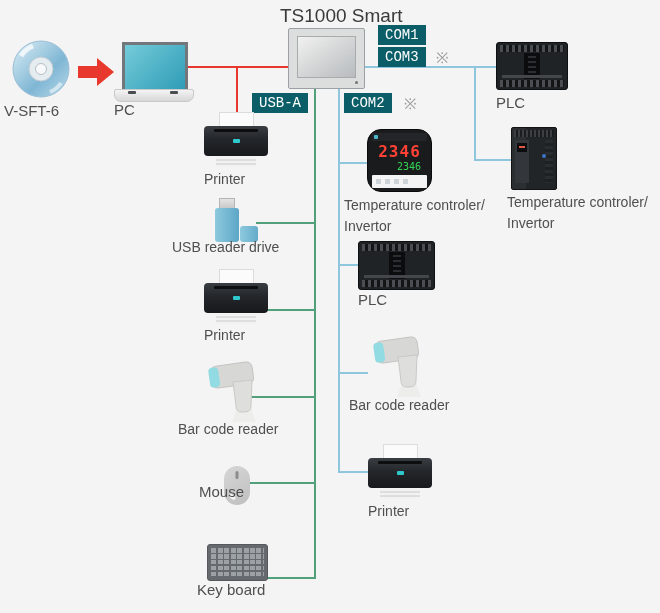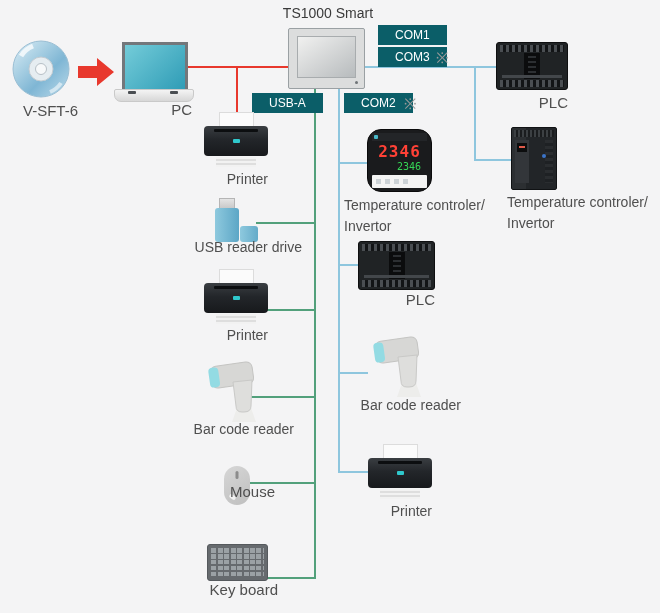--- a/index.html
+++ b/index.html
@@ -14,26 +14,26 @@
   html,body{margin:0;padding:0;}
   body{font-family:"Liberation Sans",sans-serif;background:#fff;}
   #canvas{position:relative;width:660px;height:613px;background:var(--background);overflow:hidden;}
 
   .line{position:absolute;}
   .c-red{background:var(--usb-mini-b-line);}
   .c-green{background:var(--usb-a-line);}
   .c-blue{background:var(--com-line);}
 
   .badge{position:absolute;background:var(--port-badge-bg);color:var(--port-badge-text);
-         font-size:12px;line-height:20px;padding:0 17px;white-space:nowrap;}
+         font-size:14px;line-height:20px;padding:0 7px;white-space:nowrap;font-family:Liberation Mono, monospace;}
   .refmark{position:absolute;color:#9a9a9a;font-size:15px;line-height:16px;}
 
-  .devlabel{position:absolute;font-size:14px;color:var(--label-text);text-align:right;white-space:nowrap;}
+  .devlabel{position:absolute;font-size:14px;color:var(--label-text);text-align:left;white-space:nowrap;}
   .devlabel.left{text-align:left;line-height:21px;}
-  .title{position:absolute;font-size:14px;color:#3a3a3a;text-align:center;white-space:nowrap;}
+  .title{position:absolute;font-size:19px;color:#3a3a3a;text-align:center;white-space:nowrap;}
 
   .icon{position:absolute;}
 
   
   .lt-screen{position:absolute;left:8px;top:0;width:60px;height:44px;background:linear-gradient(135deg,#74ccd9,#2f9cb6);
              border:3px solid #73777b;border-bottom-width:2px;}
   .lt-base{position:absolute;left:0;top:47px;width:78px;height:11px;background:linear-gradient(#f4f4f4,#d7d7d7);
            border:1px solid #c9c9c9;border-radius:2px 2px 7px 7px;}
   .lt-hinge{position:absolute;top:49px;width:8px;height:3px;background:#4a4e52;border-radius:1px;}
 

